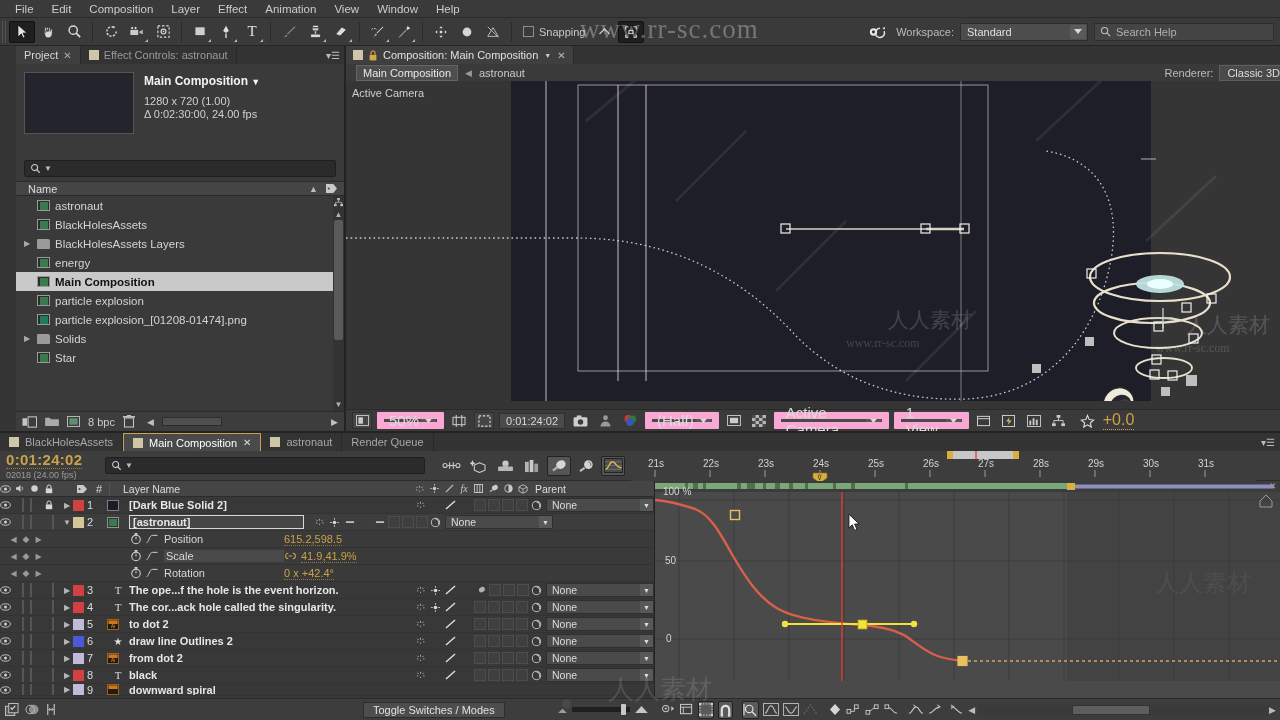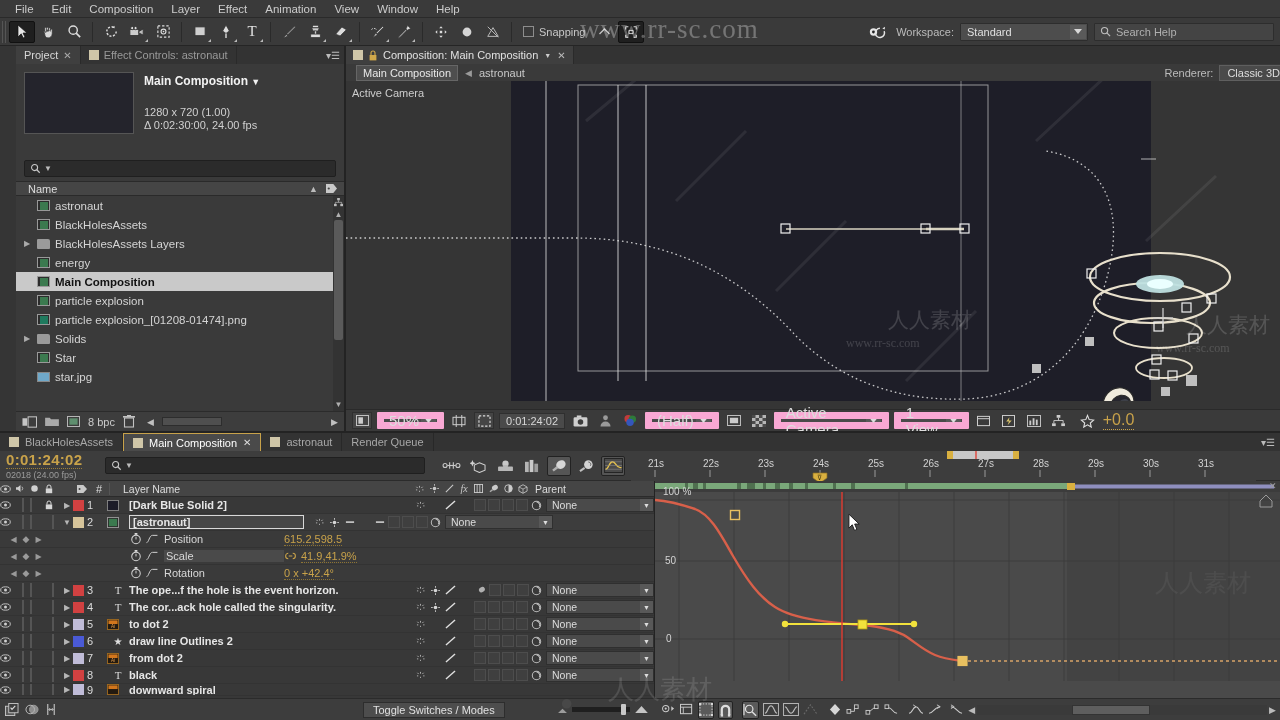--- a/index.html
+++ b/index.html
@@ -65,21 +65,21 @@
     background:#3f3f3f; color:#d8d8d8; border-right:1px solid #2a2a2a; }
   .ptab.inactive{ background:#333; color:#999; }
   .ptab .x{ color:#aaa; font-size:10px; }
   .ptab .sq{ width:10px;height:10px;background:#cfc6a8; }
   .ptabfill{ flex:1; background:#333; display:flex; align-items:center; justify-content:flex-end; padding-right:4px; gap:6px;}
   .pmenuicon{ color:#bbb; font-size:10px; }
   .pinfo{ display:flex; padding:8px 8px 4px 8px; gap:10px; }
   .thumb{ width:110px; height:62px; background:#24242c; border:1px solid #555; }
   .pmeta{ padding-top:2px; }
   .pmeta .t1{ font-size:12px; color:#f2f2f2; font-weight:bold; }
-  .pmeta .t2{ font-size:11px; color:#d0d0d0; margin-top:18px;}
+  .pmeta .t2{ font-size:11px; color:#d0d0d0; margin-top:7px;}
   .pmeta .t3{ font-size:11px; color:#d0d0d0; margin-top:1px;}
   .psearch{ margin:22px 8px 4px 8px; height:17px; background:#2b2b2b; border:1px solid #1f1f1f;
     display:flex; align-items:center; gap:3px; padding-left:5px; border-radius:2px;}
   .pcolhead{ height:15px; background:#454545; border-top:1px solid #2a2a2a; border-bottom:1px solid #2a2a2a;
     display:flex; align-items:center; padding-left:12px; font-size:11px; color:#ddd; position:relative;}
   .pcolhead .sorta{ position:absolute; right:26px; color:#bbb; font-size:9px;}
   .pcolhead .tagi{ position:absolute; right:6px; }
   .plist{ flex:1; overflow:hidden; position:relative; }
   .prow{ height:19px; display:flex; align-items:center; gap:5px; padding-left:8px; font-size:11.5px; color:#d4d4d4;}
   .prow.sel{ background:#c9c9c9; color:#111; font-weight:bold; }
@@ -462,25 +462,20 @@
         <div class="prow">
           <span class="tw">▶</span>
           <span class="folder"></span>
           <span>Solids</span>
         </div>
         <div class="prow">
           <span class="tw"></span>
           <span class="ficon"></span>
           <span>Star</span>
         </div>
-        <div class="prow">
-          <span class="tw"></span>
-          <span class="jpgi"></span>
-          <span>star.jpg</span>
-        </div>
 
         <div class="pscroll">
           <div style="position:absolute;left:1px;top:2px;width:9px;height:9px;">
             <svg width="9" height="9" viewBox="0 0 10 10">
                 <rect x="3.5" y="0" width="3" height="2.6" fill="#bbb"></rect>
                 <rect x="0" y="6.5" width="3" height="2.6" fill="#bbb"></rect>
                 <rect x="7" y="6.5" width="3" height="2.6" fill="#bbb"></rect>
                 <path d="M5 2.6v2.2M1.5 6.5V4.8h7v1.7" fill="none" stroke="#bbb" stroke-width=".8"></path>
               </svg>
           </div>

